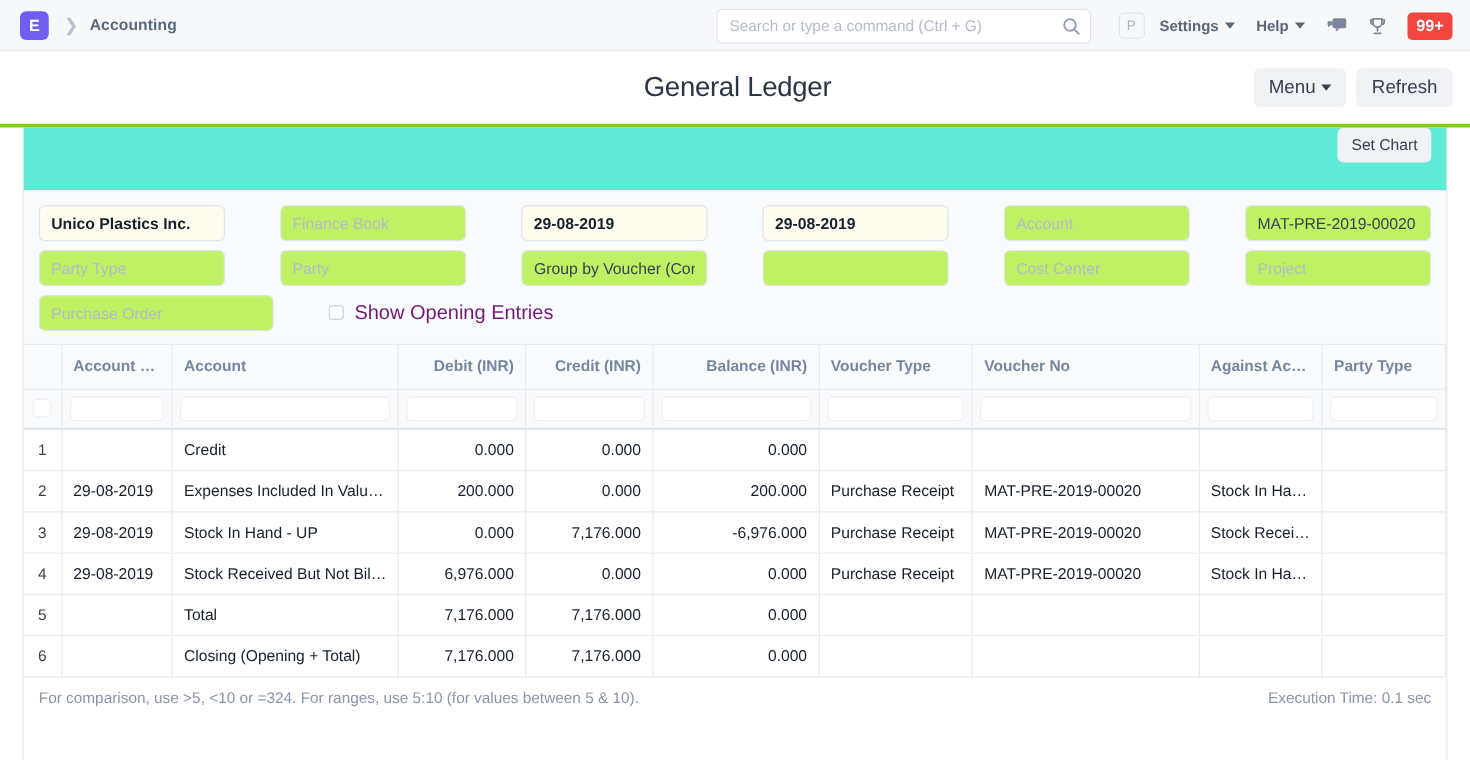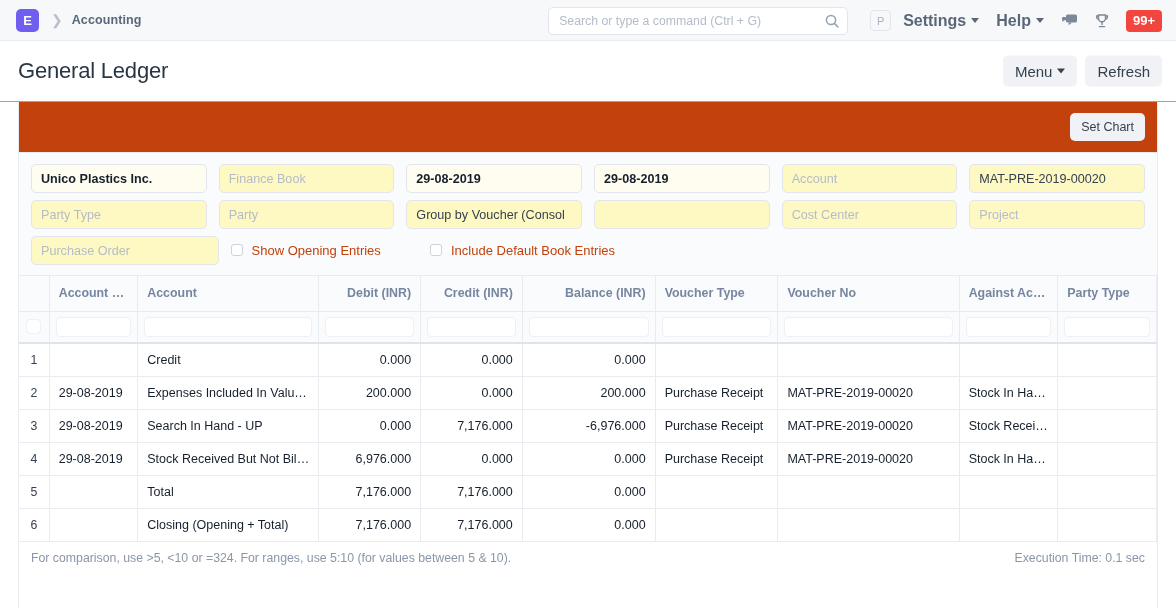--- a/index.html
+++ b/index.html
@@ -69,21 +69,21 @@
   .avatar-p {
     width: 21px; height: 21px;
     border: 1px solid #e2e6ec;
     border-radius: 4px;
     color: #aab2c0;
     font-size: 11px;
     display: flex; align-items: center; justify-content: center;
     margin-right: 12px;
   }
   .nav-link {
-    font-size: 16px; font-weight: bold; color: #5a6779;
+    font-size: 12px; font-weight: bold; color: #5a6779;
     margin-right: 17px;
     display: flex; align-items: center;
     cursor: pointer;
   }
   .caret {
     display: inline-block;
     margin-left: 5px;
     border-left: 4px solid transparent;
     border-right: 4px solid transparent;
     border-top: 5px solid #5a6779;
@@ -101,22 +101,23 @@
     padding: 4px 7px 5px;
     line-height: 1;
   }
 
   
   .page-head {
     height: 61px;
     display: flex; align-items: center;
     padding: 0 14px 0 18px;
     background: #fff;
-    border-bottom: 1px solid #84cc16;
+    border-bottom: 3px solid #84cc16;
     position: relative;
+    justify-content: center;
   }
   .page-title {
     font-size: 22px; color: #293545; font-weight: normal;
     letter-spacing: -.2px;
   }
   .head-btns {
     position: absolute; right: 14px; top: 50%;
     transform: translateY(-50%);
     display: flex; gap: 8px;
   }
@@ -136,53 +137,54 @@
   
   .report {
     margin: 0 18px;
     border-left: 1px solid #e8ebf0;
     border-right: 1px solid #e8ebf0;
     height: 547px;
     background: #fff;
   }
   .chart-bar {
     height: 51px;
-    background: #c2410c;
+    background: #5eead4;
     border-bottom: 1px solid #e8ebf0;
-    display: flex; align-items: center; justify-content: flex-end;
+    display: flex; align-items: flex-start; justify-content: flex-end;
     padding-right: 12px;
   }
   .btn-setchart {
     background: #f0f2f5;
     border: none; border-radius: 5px;
     font-size: 12.5px; color: #36414f;
     padding: 7px 11px;
     font-family: "Liberation Sans", sans-serif;
     cursor: pointer;
   }
 
   
   .filters {
     background: #fafbfc;
     border-bottom: 1px solid #e8ebf0;
     padding: 11px 12px 10px;
   }
   .filter-row {
     display: flex;
     margin-bottom: 7px;
+    gap: 32px;
   }
   .filter-row:last-child { margin-bottom: 0; }
   .fcell { width: 187.5px; margin-right: 12px; }
   .fcell:last-child { margin-right: 0; }
   .finput {
     width: 100%;
     height: 29px;
     border: 1px solid #e2e6ec;
     border-radius: 5px;
-    background: #fef9c3;
+    background: #bef264;
     font-size: 12.6px;
     color: #36414f;
     padding: 0 9px;
     font-family: "Liberation Sans", sans-serif;
     outline: none;
     white-space: nowrap; overflow: hidden;
   }
   .finput::placeholder { color: #b4bcc8; }
   .finput.filled {
     background: #fffdf0;
@@ -201,22 +203,22 @@
     width: 12px; height: 12px;
     border: 1px solid #ccd3dd;
     border-radius: 3px;
     background: #fff;
     margin-right: 9px;
     margin-top: 2px;
     flex: none;
     cursor: pointer;
   }
   .clabel {
-    font-size: 13px;
-    color: #c2410c;
+    font-size: 16px;
+    color: #701a75;
     line-height: 18px;
   }
 
   
   .tbl {
     width: 100%;
     border-collapse: collapse;
     table-layout: fixed;
   }
   .tbl th, .tbl td {
@@ -394,24 +396,20 @@
       </div>
     </div>
 
     <div class="filter-row">
       <div class="fcell">
         <input class="finput" type="text" placeholder="Purchase Order" style="">
       </div>
       <div class="checkcell">
         <span class="cbox"></span>
         <span class="clabel">Show Opening Entries</span>
-      </div>
-      <div class="checkcell">
-        <span class="cbox"></span>
-        <span class="clabel">Include Default Book Entries</span>
       </div>
     </div>
   </div>
 
   <table class="tbl">
     <colgroup>
       <col class="c-idx">
         <col class="c-date">
         <col class="c-acct">
         <col class="c-debit">
@@ -471,21 +469,21 @@
         <td class="num">0.000</td>
         <td class="num">200.000</td>
         <td>Purchase Receipt</td>
         <td class="link-cell">MAT-PRE-2019-00020</td>
         <td>Stock In Hand - ...</td>
         <td></td>
       </tr>
       <tr>
         <td class="idx">3</td>
         <td>29-08-2019</td>
-        <td class="link-cell">Search In Hand - UP</td>
+        <td class="link-cell">Stock In Hand - UP</td>
         <td class="num">0.000</td>
         <td class="num">7,176.000</td>
         <td class="num">-6,976.000</td>
         <td>Purchase Receipt</td>
         <td class="link-cell">MAT-PRE-2019-00020</td>
         <td>Stock Received ...</td>
         <td></td>
       </tr>
       <tr>
         <td class="idx">4</td>

